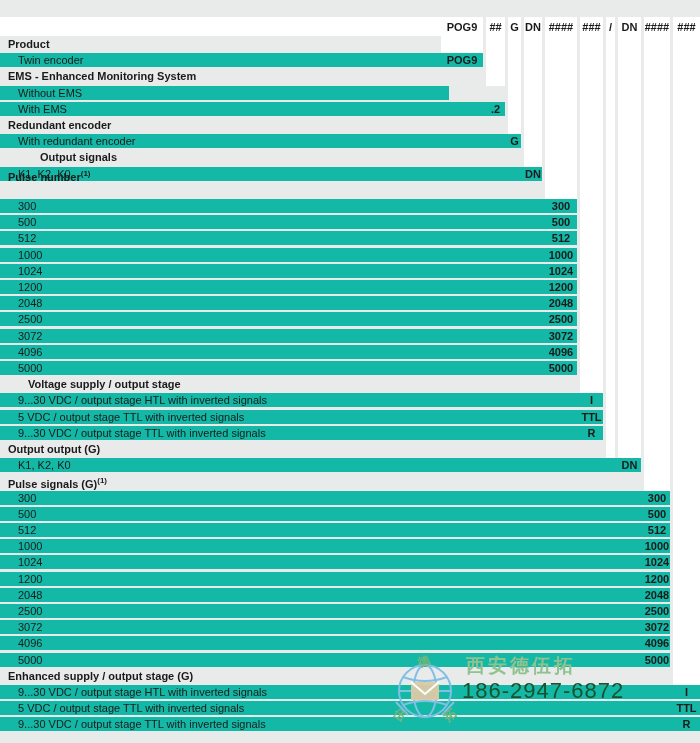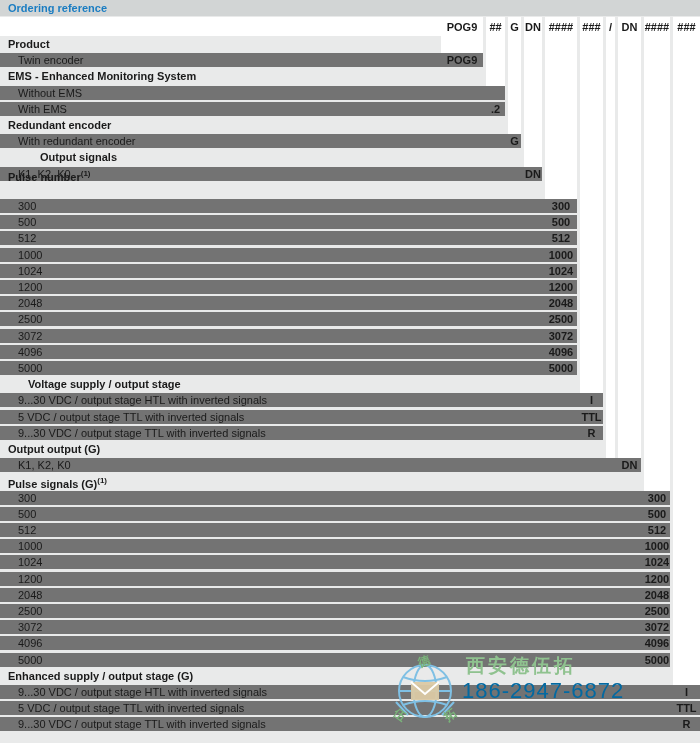--- a/index.html
+++ b/index.html
@@ -25,52 +25,49 @@
   .strip{position:absolute;background:#ffffff;}
   .colhead{
     position:absolute;top:17px;height:19px;line-height:20px;
     font-size:11px;font-weight:bold;text-align:center;color:#1a1a1a;
   }
   .sec-header{
     position:absolute;left:0;width:440px;height:14px;line-height:14px;
     padding-left:8px;font-size:11px;font-weight:bold;white-space:nowrap;
   }
   .sec-header sup{font-size:8px;font-weight:bold;}
-  .row-bar{position:absolute;left:0;height:14px;background:#737373;}
+  .row-bar{position:absolute;left:0;height:14px;background:#14b8a6;}
   .row-label{
     position:absolute;left:18px;top:0;height:14px;line-height:14px;
     font-size:11px;white-space:nowrap;
   }
   .row-code{
     position:absolute;top:0;height:14px;line-height:14px;
     font-size:11px;font-weight:bold;text-align:center;white-space:nowrap;
   }
   .wm{position:absolute;left:0;top:0;width:700px;height:743px;pointer-events:none;}
   .wm-company{
     position:absolute;left:466px;top:653px;
     font-size:19px;font-weight:bold;letter-spacing:3px;color:#8fc28f;white-space:nowrap;
   }
   .wm-phone{
     position:absolute;left:462px;top:678px;
-    font-size:22px;letter-spacing:1px;color:#0369a1;white-space:nowrap;
+    font-size:22px;letter-spacing:1px;color:#14532d;white-space:nowrap;
   }
   .wm-url{
     position:absolute;left:460px;top:707px;
     font-size:17px;letter-spacing:1px;color:#a5a5a5;white-space:nowrap;
   }
   .wm-logo{position:absolute;left:388px;top:653px;}
 </style>
 </head>
 <body>
 
 <div class="page">
 
-  <div class="titlebar">
-    <span>Ordering reference</span>
-  </div>
 
   <div class="hdr-left"></div>
 
   <div id="table">
       <div class="strip" style="left: 673px; width: 27px; top: 17px; height: 668px;"></div>
       <div class="strip" style="left: 644px; width: 26px; top: 17px; height: 473.6px;"></div>
       <div class="strip" style="left: 618px; width: 23px; top: 17px; height: 441.2px;"></div>
       <div class="strip" style="left: 606px; width: 9px; top: 17px; height: 441.2px;"></div>
       <div class="strip" style="left: 580px; width: 23px; top: 17px; height: 376.4px;"></div>
       <div class="strip" style="left: 545px; width: 32px; top: 17px; height: 182px;"></div>
@@ -87,21 +84,21 @@
       <div class="colhead" style="left: 606px; width: 9px;">/</div>
       <div class="colhead" style="left: 618px; width: 23px;">DN</div>
       <div class="colhead" style="left: 644px; width: 26px;">####</div>
       <div class="colhead" style="left: 673px; width: 27px;">###</div>
       <div class="sec-header" style="top: 37px;"><span>Product</span></div>
       <div class="row-bar" style="top: 53.2px; width: 483px;">
         <span class="row-label">Twin encoder</span>
         <span class="row-code" style="left: 441px; width: 42px;">POG9</span>
       </div>
       <div class="sec-header" style="top: 69.4px;"><span>EMS - Enhanced Monitoring System</span></div>
-      <div class="row-bar" style="top: 85.6px; width: 505px;">
+      <div class="row-bar" style="top: 85.6px; width: 432px; padding-left: 17px;">
         <span class="row-label">Without EMS</span>
       </div>
       <div class="row-bar" style="top: 101.8px; width: 505px;">
         <span class="row-label">With EMS</span>
         <span class="row-code" style="left: 486px; width: 19px;">.2</span>
       </div>
       <div class="sec-header" style="top: 118px;"><span>Redundant encoder</span></div>
       <div class="row-bar" style="top: 134.2px; width: 521px;">
         <span class="row-label">With redundant encoder</span>
         <span class="row-code" style="left: 508px; width: 13px;">G</span>

